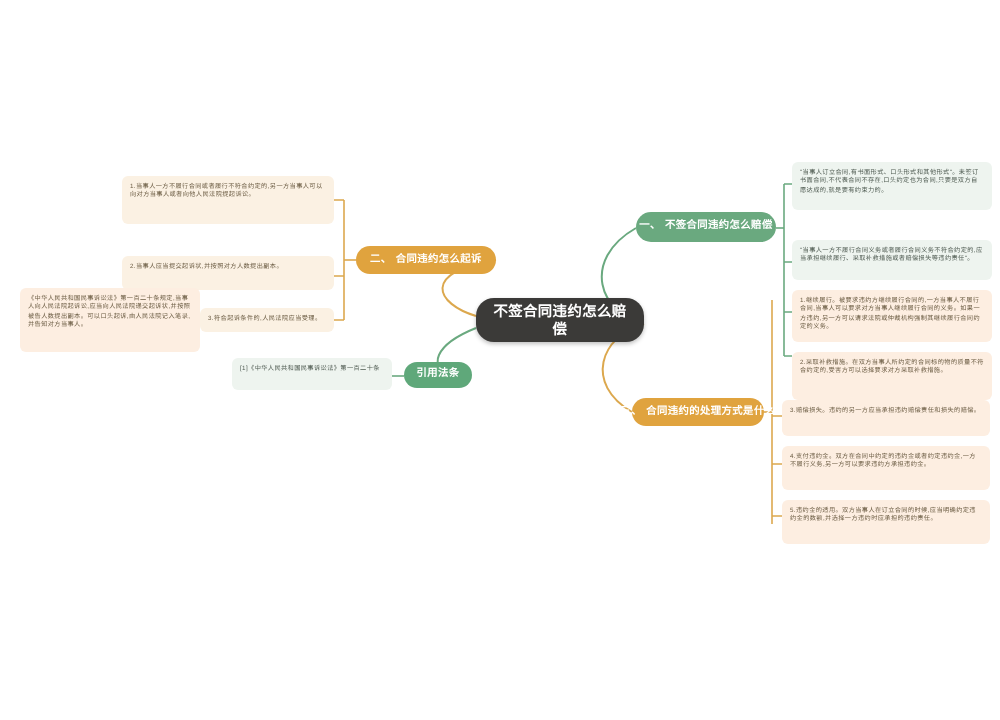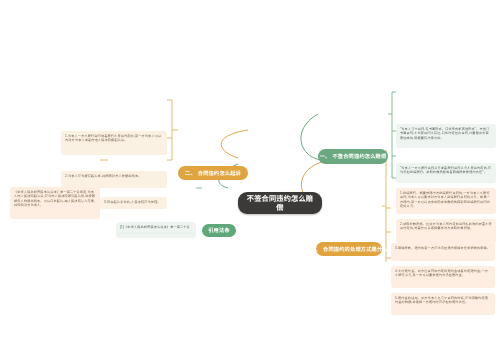--- a/index.html
+++ b/index.html
@@ -23,21 +23,20 @@
   
   .node{
     position:absolute;
     box-sizing:border-box;
     display:flex;
     align-items:center;
     justify-content:center;
     text-align:center;
     line-height:1.25;
     letter-spacing:.2px;
-    margin-top:43px;
   }
 
   .central{
     background:#3b3a38;
     color:#ffffff;
     border-radius:9px;
     font-size:7.2px;
     font-weight:bold;
     padding:0 6px;
     box-shadow:0 1px 2px rgba(0,0,0,.25);

